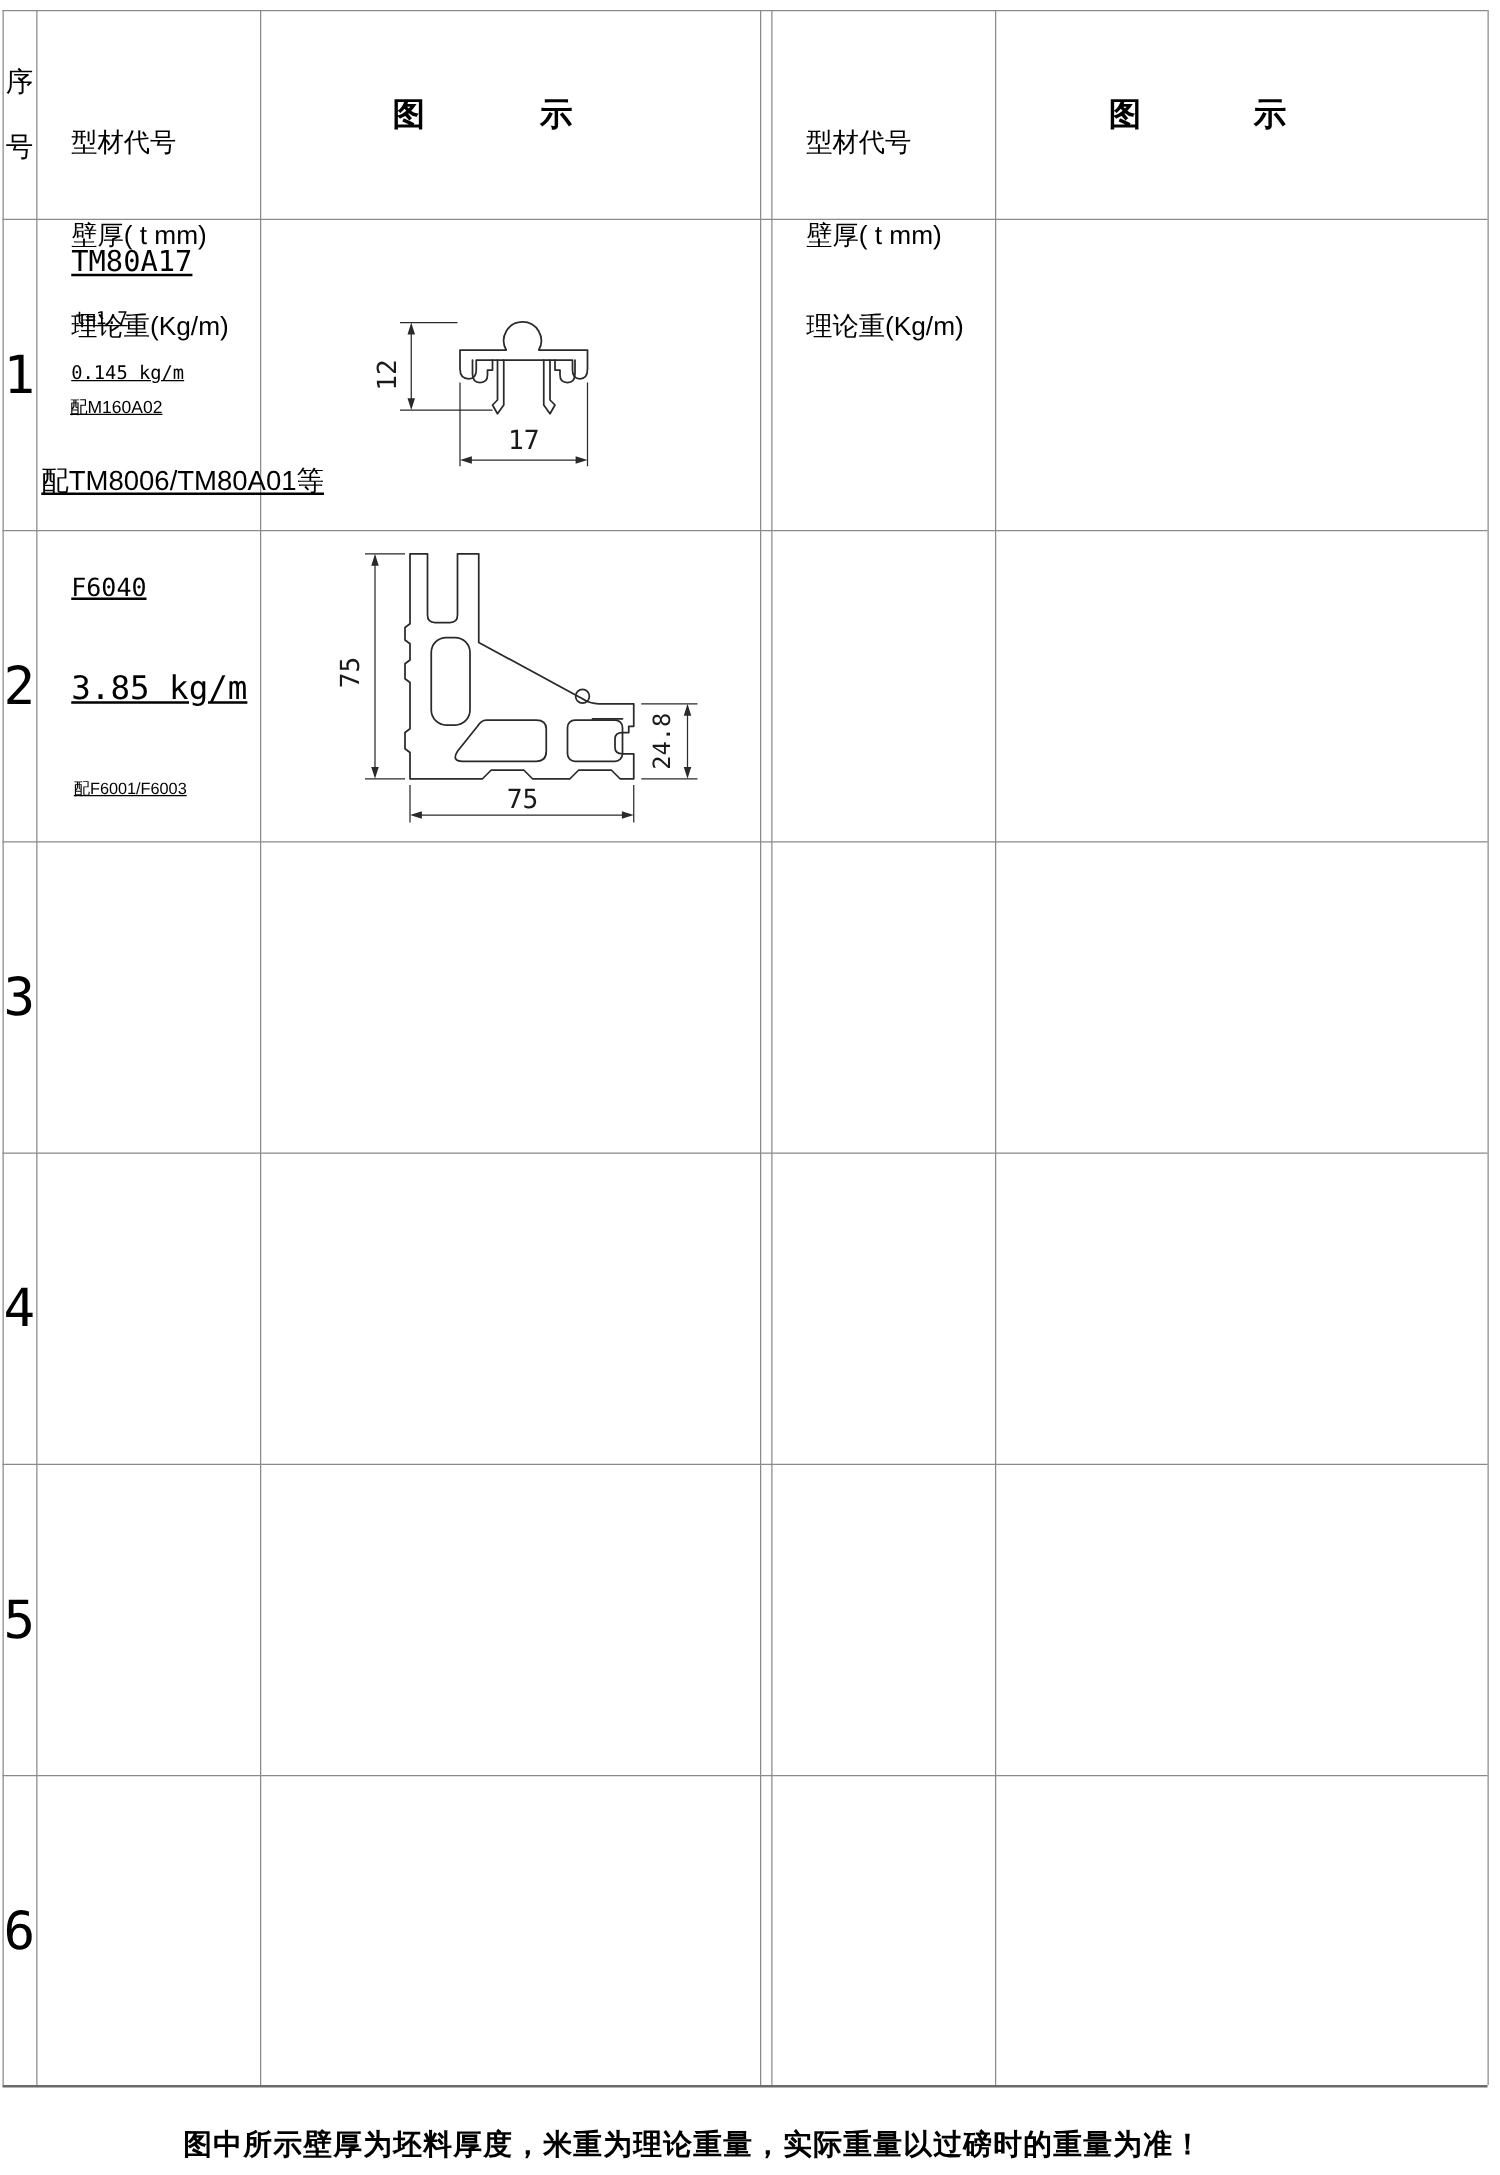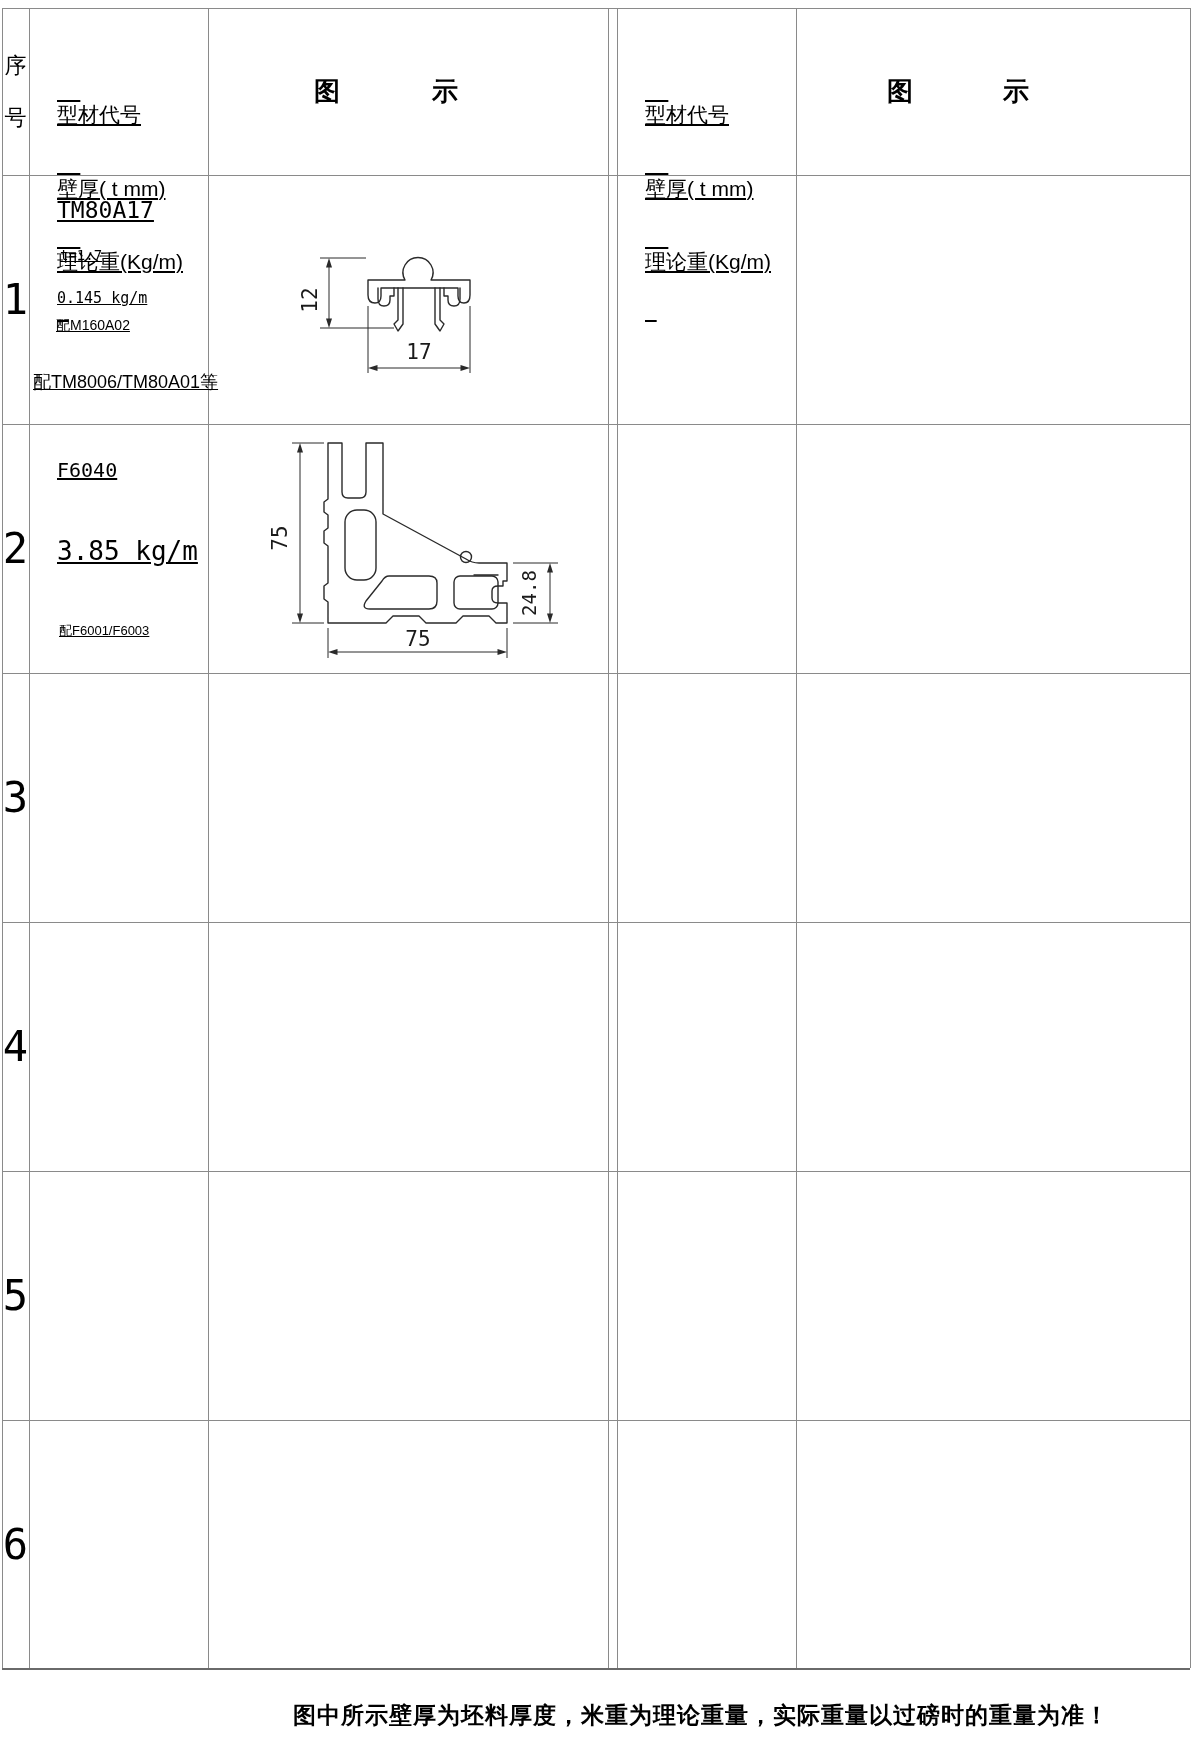--- a/index.html
+++ b/index.html
@@ -3,28 +3,28 @@
 <meta charset="utf-8">
 <style>
   html,body{margin:0;padding:0;background:#ffffff;}
   .sheet{position:relative;width:1200px;height:1740px;background:#ffffff;overflow:hidden;
          font-family:"Liberation Sans", sans-serif;color:#000;}
   .hl{position:absolute;left:2px;width:1188px;height:1px;background:#8a8a8a;}
   .vl{position:absolute;top:8px;height:1660px;width:1px;background:#8a8a8a;}
   .abs{position:absolute;}
   .idx-col{left:2px;width:27px;top:8px;height:167px;display:flex;flex-direction:column;
            align-items:center;justify-content:center;gap:22px;font-size:22px;}
-  .spec{font-size:21px;line-height:24.5px;white-space:pre;text-decoration:underline;}
+  .spec{font-size:21px;line-height:24.5px;white-space:pre;}
   .tuShi{display:flex;align-items:center;justify-content:center;height:167px;top:8px;
          font-size:26px;font-weight:bold;}
   .rownum{left:2px;width:27px;display:flex;align-items:center;justify-content:center;
           font-size:42px;font-family:"DejaVu Sans Mono", monospace;}
   .cellline{position:absolute;white-space:nowrap;font-family:"DejaVu Sans Mono", monospace;text-decoration:underline;}
   .cjk{font-family:"Liberation Sans", sans-serif;}
-  .footer{position:absolute;left:0;width:1109px;top:1700px;text-align:right;
+  .footer{position:absolute;left:0;width:1109px;top:1700px;text-align:center;
           font-size:23px;font-weight:bold;letter-spacing:1px;}
   svg text{font-family:"DejaVu Sans Mono", monospace;fill:#1a1a1a;}
   .profile{stroke:#2a2a2a;stroke-width:1.4;fill:none;stroke-linejoin:round;stroke-linecap:round;}
   .dim{stroke:#2a2a2a;stroke-width:1;fill:none;}
   .arr{fill:#2a2a2a;stroke:none;}
 </style>
 </head>
 <body>
 
 <div class="sheet">
@@ -77,21 +77,21 @@
   <div class="abs rownum" style="top:424px;height:249px">2</div>
   <div class="abs rownum" style="top:673px;height:249px">3</div>
   <div class="abs rownum" style="top:922px;height:249px">4</div>
   <div class="abs rownum" style="top:1171px;height:249px">5</div>
   <div class="abs rownum" style="top:1420px;height:248px">6</div>
 
   <div class="cellline" style="left:57px;top:197px;font-size:23px">TM80A17</div>
   <div class="cellline" style="left:60px;top:247px;font-size:14px">t=1.7</div>
   <div class="cellline" style="left:57px;top:289px;font-size:15px">0.145 kg/m</div>
   <div class="cellline cjk" style="left:56px;top:317px;font-size:14px">配M160A02</div>
-  <div class="cellline cjk" style="left:33px;top:370px;font-size:18px">配TM8006/TM80A01等</div>
+  <div class="cellline cjk" style="left:33px;top:370px;font-size:22px">配TM8006/TM80A01等</div>
 
   <div class="cellline" style="left:57px;top:458px;font-size:20px">F6040</div>
   <div class="cellline" style="left:57px;top:536px;font-size:26px">3.85 kg/m</div>
   <div class="cellline cjk" style="left:59px;top:622px;font-size:13px">配F6001/F6003</div>
 
   <svg class="abs" style="left:290px;top:240px" width="240" height="140" viewBox="0 0 240 140">
     <g class="profile">
       <path d="M85,63 Q78,63 78,55 V40 H115 A15,15 0 1 1 141,40 H180 V55 Q180,63 174,63 Q168,63 168,56 V48 H91 V56 Q91,63 85,63 Z"></path>
       <path d="M88,48 V59 Q88,66 94,66 Q100,66 100,60 V56 H104 V48"></path>
       <path d="M170,48 V59 Q170,66 164,66 Q158,66 158,60 V56 H154 V48"></path>

